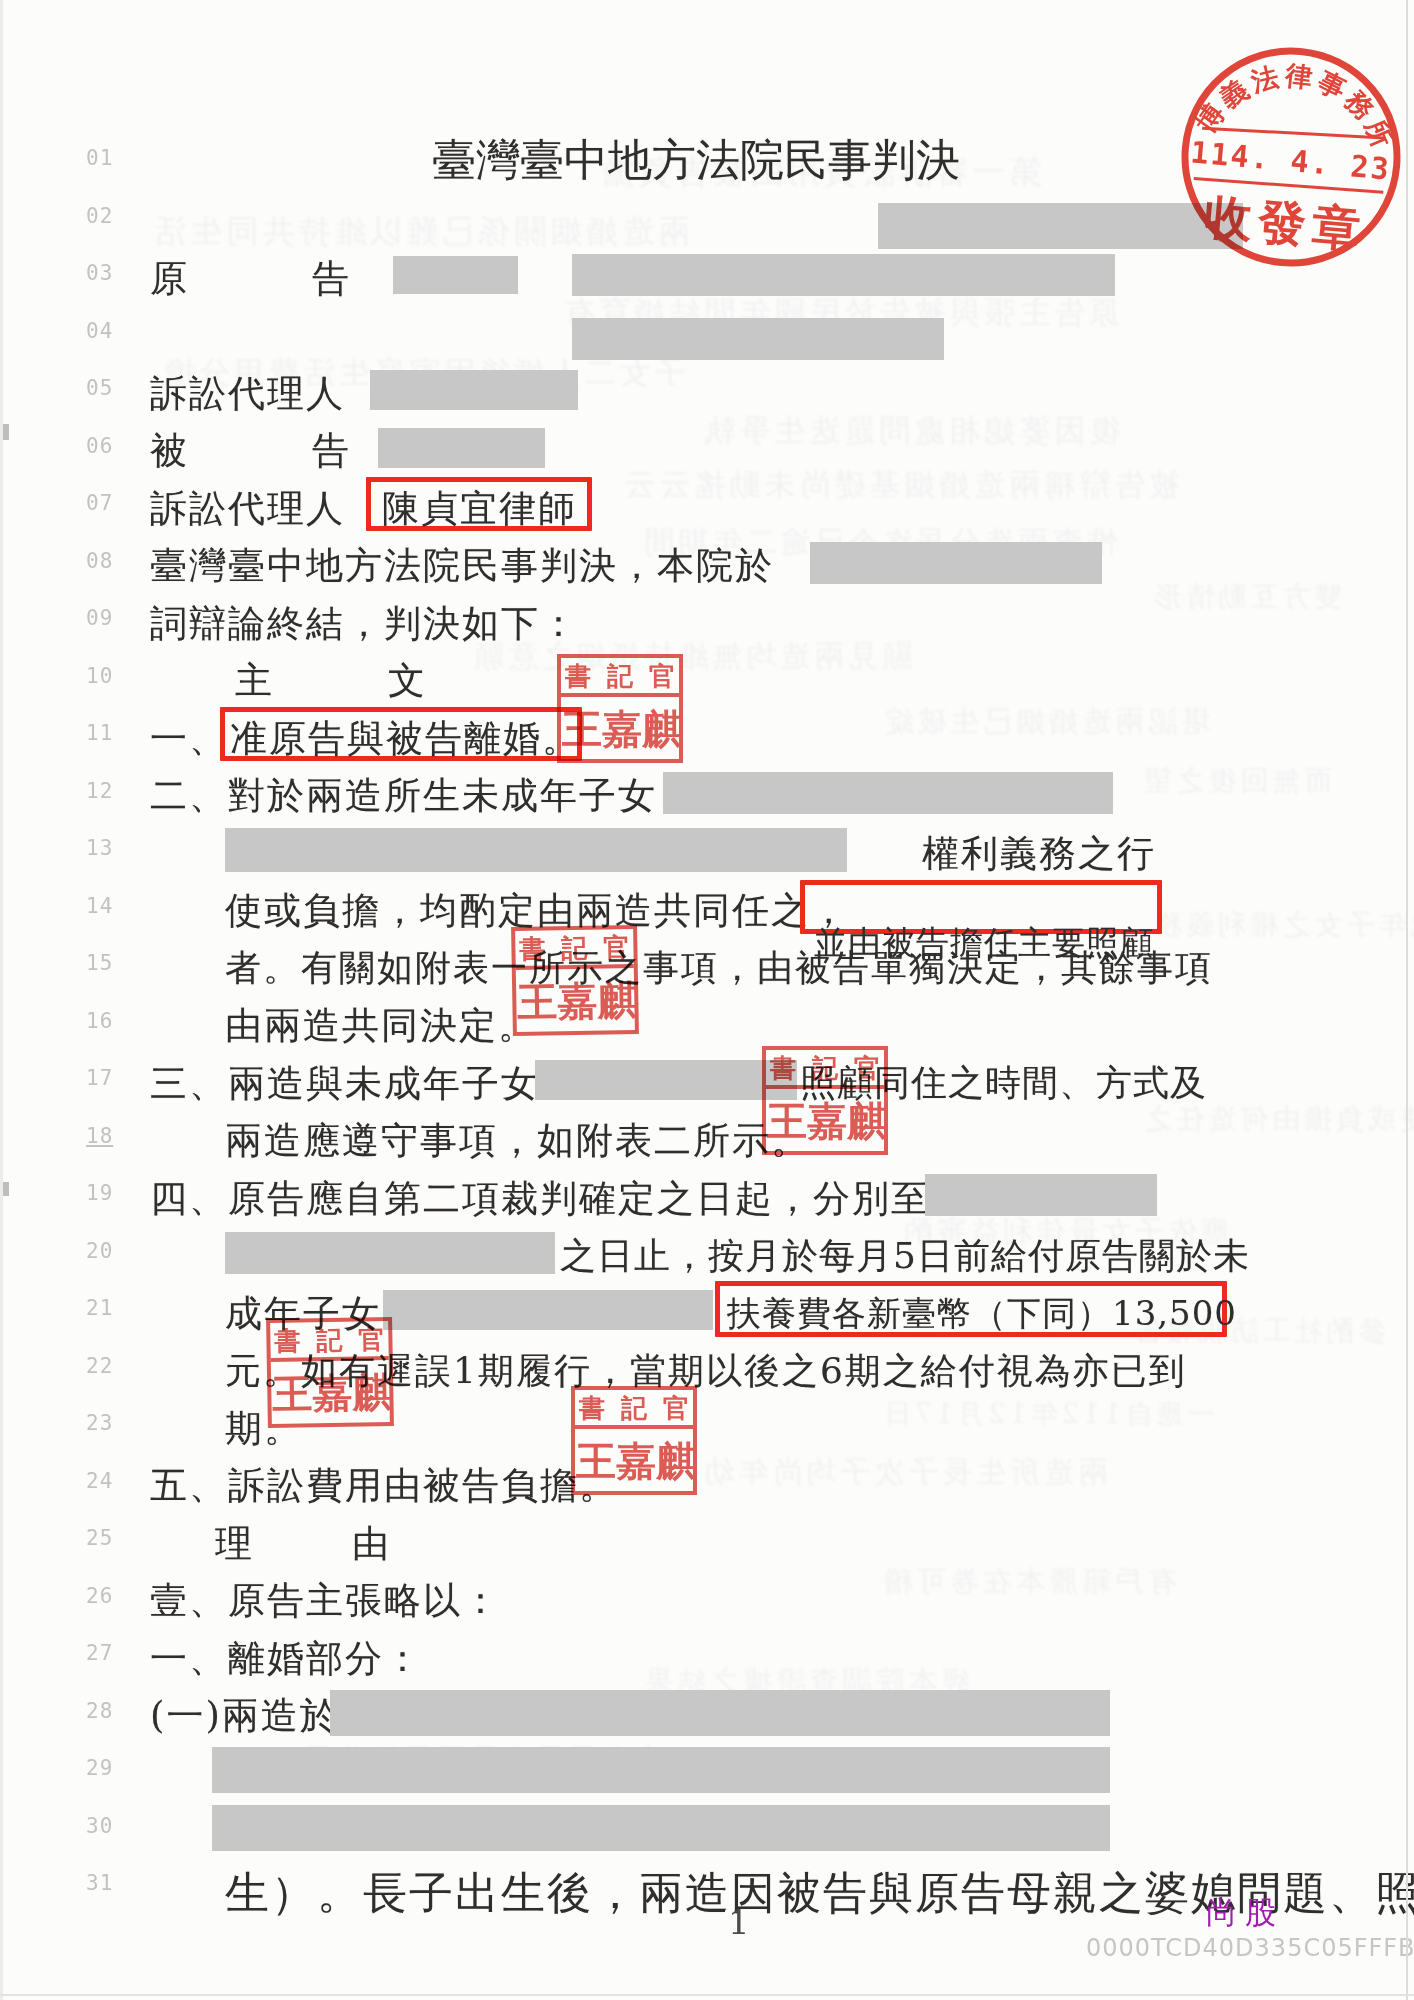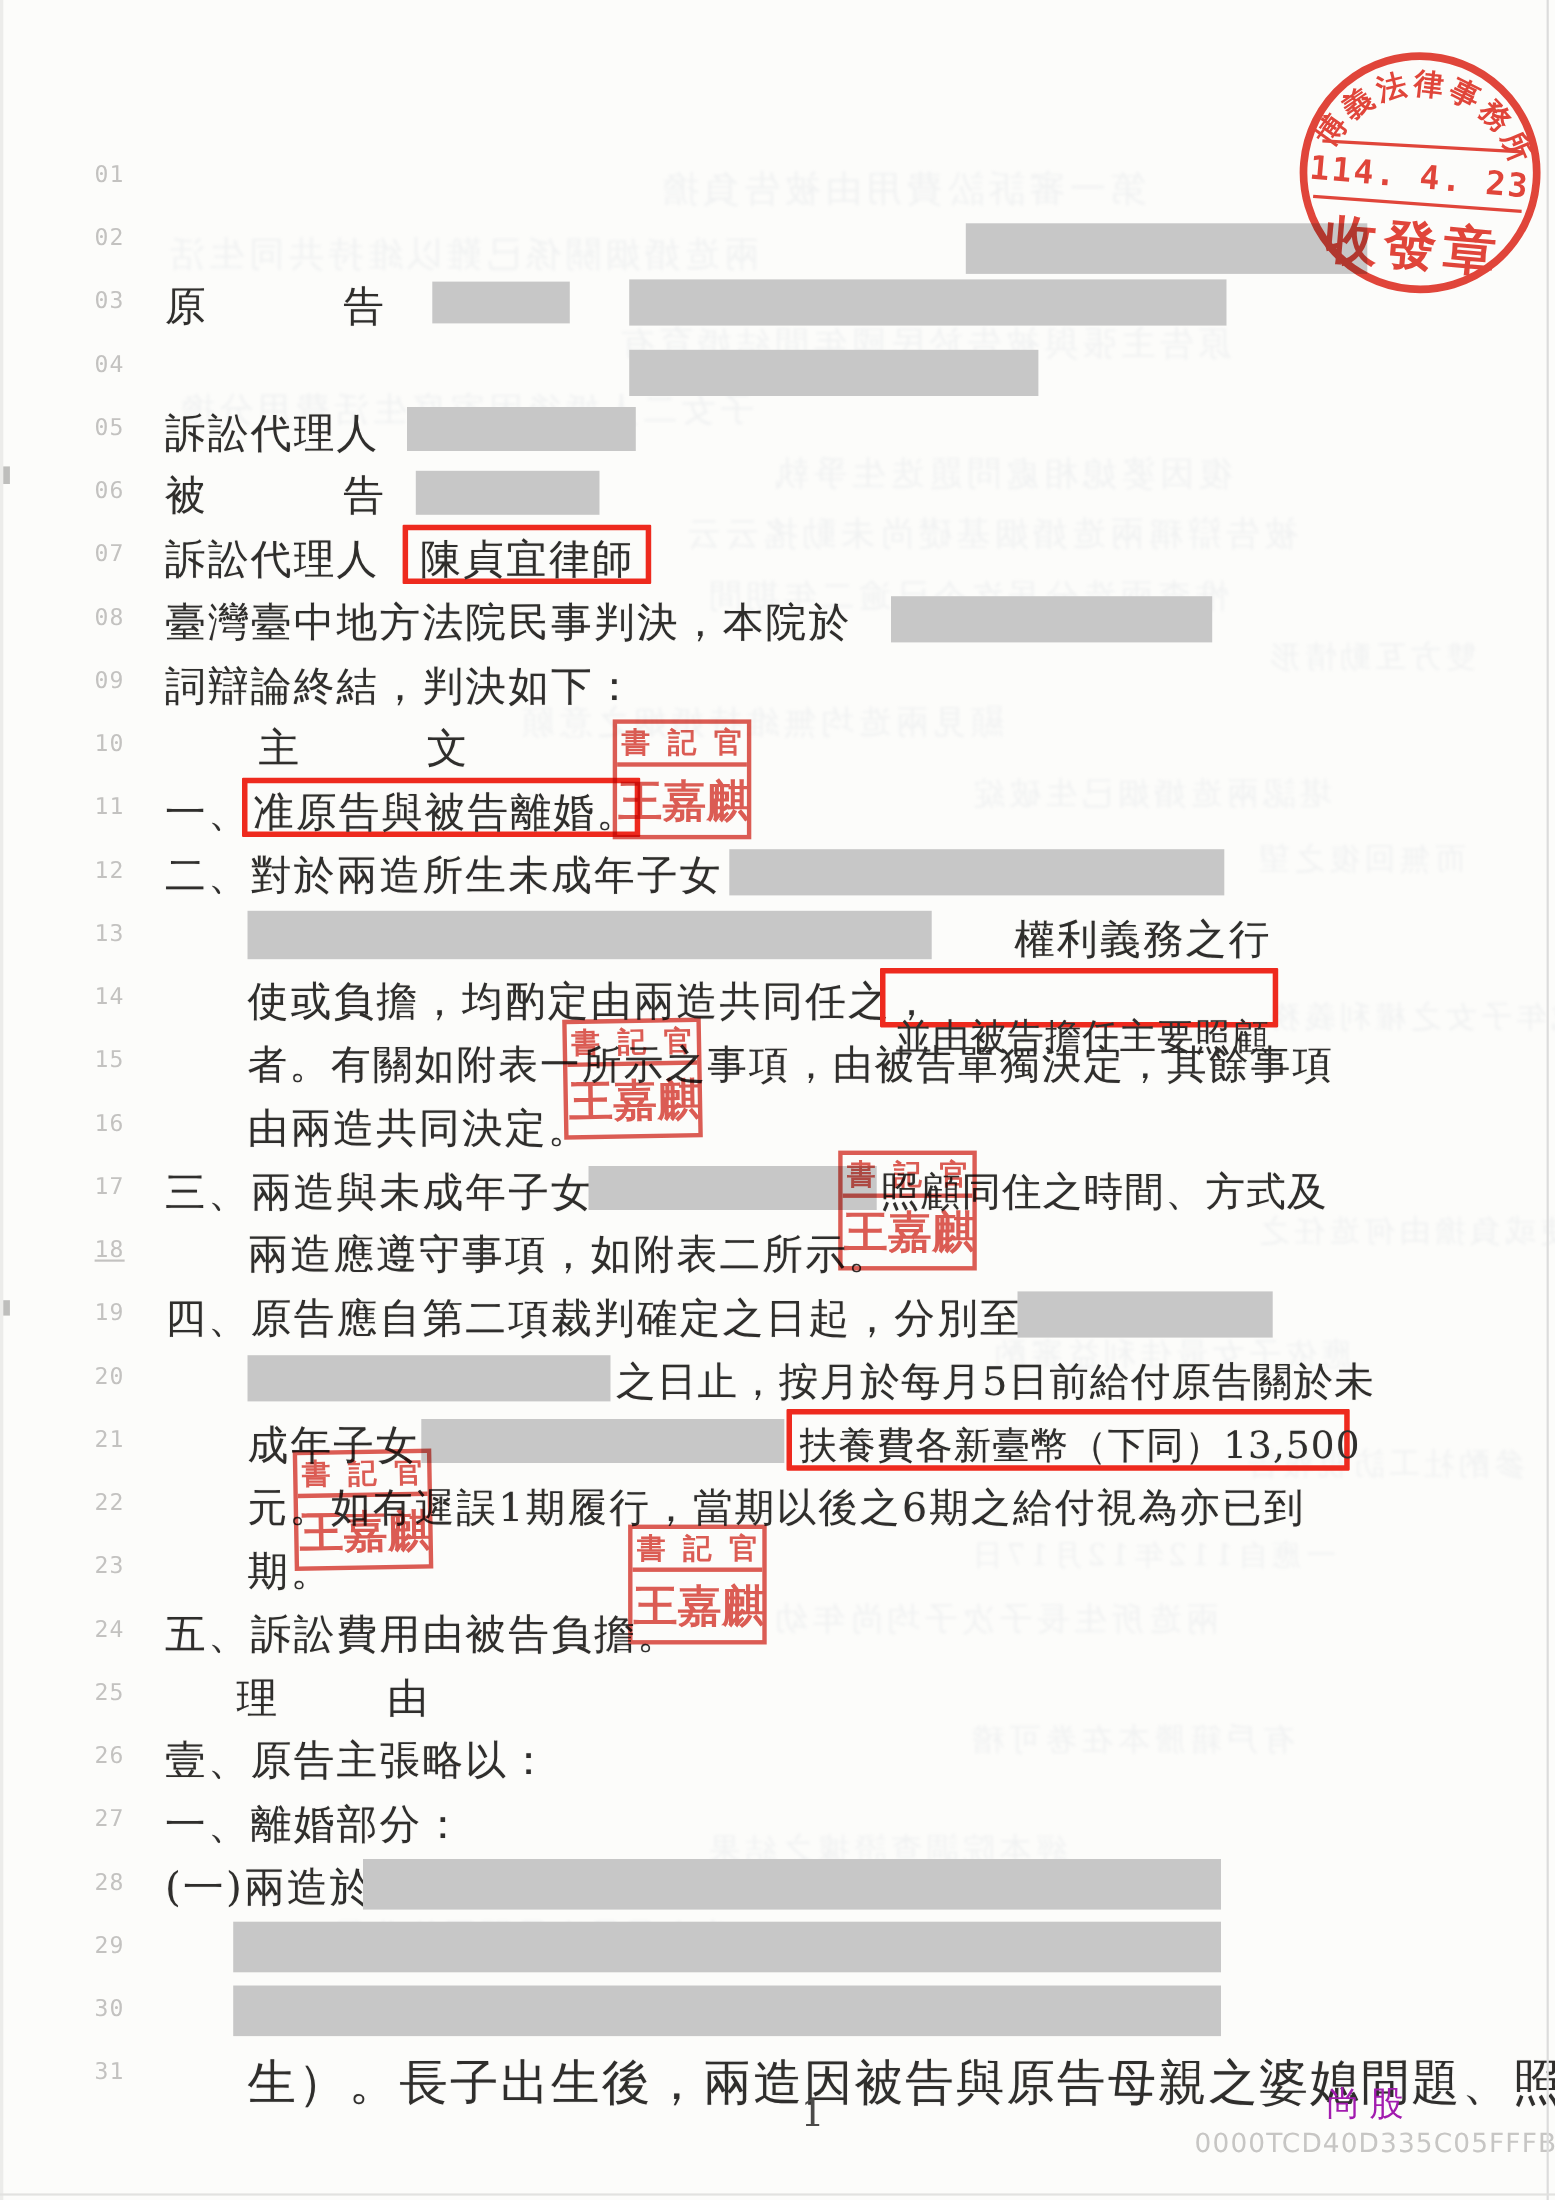--- a/index.html
+++ b/index.html
@@ -52,20 +52,21 @@
       <div class="bleed" style="left: 1140px; top: 1100px; font-size: 28px; transform: scaleX(-1);">行使或負擔由何造任之</div>
       <div class="bleed" style="left: 900px; top: 1212px; font-size: 29px; transform: scaleX(-1);">應依子女最佳利益審酌</div>
       <div class="bleed" style="left: 1130px; top: 1312px; font-size: 28px; transform: scaleX(-1);">參酌社工訪視報告</div>
       <div class="bleed" style="left: 880px; top: 1396px; font-size: 27px; transform: scaleX(-1);">一應自112年12月17日</div>
       <div class="bleed" style="left: 700px; top: 1452px; font-size: 30px; transform: scaleX(-1);">兩造所生長子次子均尚年幼</div>
       <div class="bleed" style="left: 880px; top: 1562px; font-size: 29px; transform: scaleX(-1);">有戶籍謄本在卷可稽</div>
       <div class="bleed" style="left: 640px; top: 1662px; font-size: 29px; transform: scaleX(-1);">經本院調查證據之結果</div>
       <div class="bleed" style="left: 300px; top: 1740px; font-size: 29px; transform: scaleX(-1);">生有長子次子嗣因故分居</div>
     </div>
 
+  <div class="seg" style="left:432px;top:131px;font-size:44px;letter-spacing:0;">臺灣臺中地方法院民事判決</div>
 
   <div>
       <div class="lineno" style="left: 86px; top: 146px;">01</div>
       <div class="lineno" style="left: 86px; top: 203.5px;">02</div>
       <div class="redact" style="left: 878px; width: 365px; height: 46px; top: 202.5px;"></div>
       <div class="lineno" style="left: 86px; top: 261px;">03</div>
       <div class="seg" style="font-size: 37px; letter-spacing: 2px; left: 150px; top: 253.91px;">原</div>
       <div class="seg" style="font-size: 37px; letter-spacing: 2px; left: 312px; top: 253.91px;">告</div>
       <div class="redact" style="left: 393px; width: 125px; height: 38px; top: 256px;"></div>
       <div class="redact" style="left: 572px; width: 543px; height: 42px; top: 254px;"></div>

